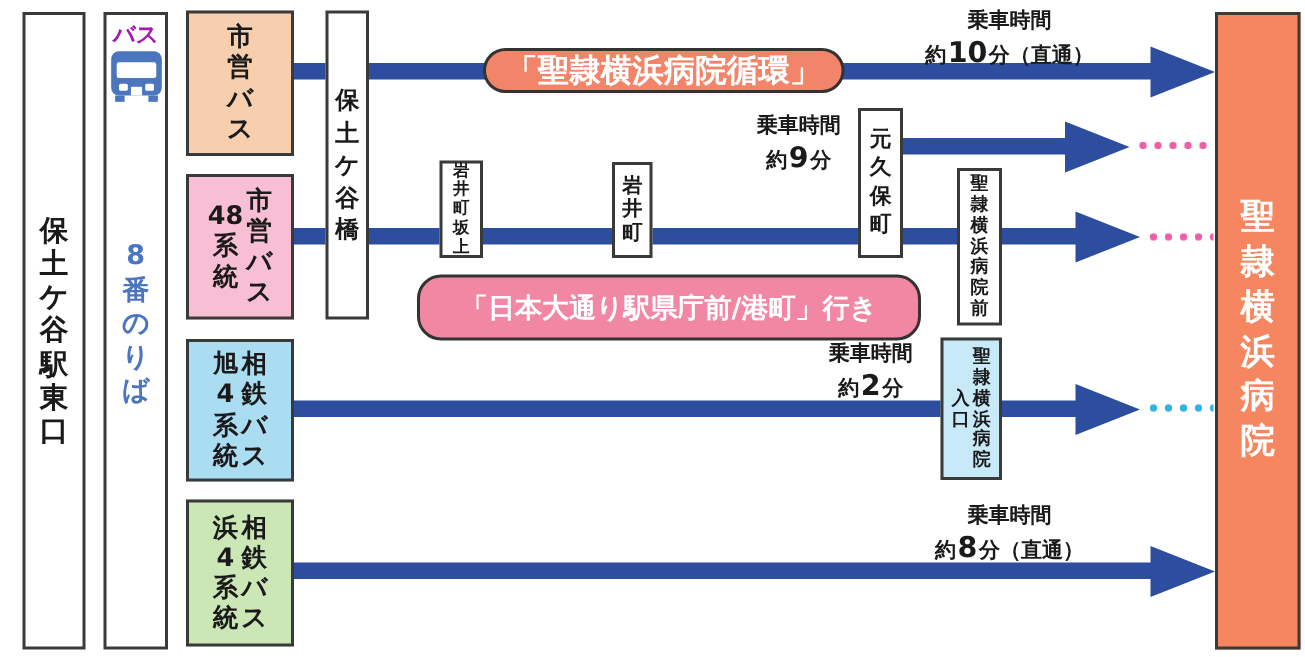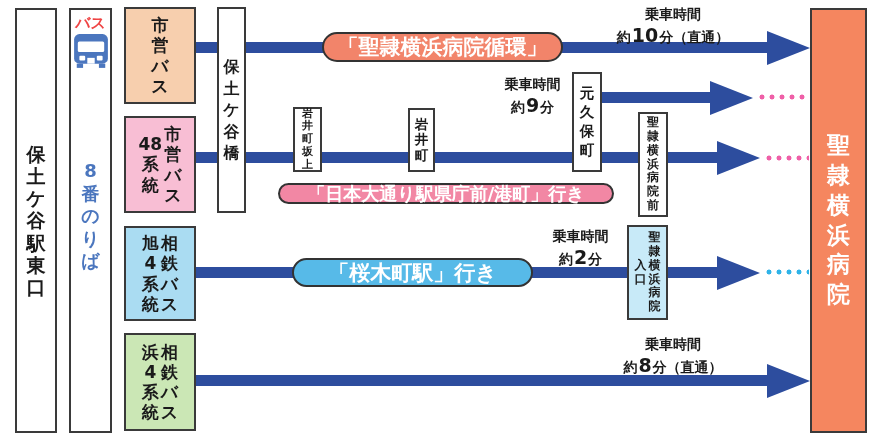--- a/index.html
+++ b/index.html
@@ -9,21 +9,21 @@
   }
   .box{position:absolute;box-sizing:border-box;border:2.5px solid #3a3a3a;background:#fff;
        display:flex;align-items:center;justify-content:center;z-index:3;}
   
   .v{display:flex;flex-direction:column;align-items:center;}
   .v>div{line-height:1.16;}
   .vcols{display:flex;flex-direction:row-reverse;align-items:center;justify-content:center;gap:2px;}
   
   .station-name{font-size:19px;font-weight:600;letter-spacing:0;}
   .platform-col{flex-direction:column;justify-content:flex-start;display:flex;padding-top:6px;}
-  .bus-caption{color:#ef4444;font-size:15px;font-weight:700;text-align:center;line-height:1;}
+  .bus-caption{color:#a21caf;font-size:15px;font-weight:700;text-align:center;line-height:1;}
   .platform-name{position:absolute;top:150px;left:50%;transform:translateX(-50%);
                  color:#4b76be;font-size:18px;font-weight:600;}
   .platform-name>div{line-height:1.25;}
   
   .op .v{font-size:17px;font-weight:600;}
   .op .v>div{line-height:1.18;}
   .bg-r1{background:#f7cfae;}
   .bg-r2{background:#f8bed4;}
   .bg-r3{background:#aadcf2;}
   .bg-r4{background:#cbe7b5;}
@@ -180,25 +180,22 @@
         <div>土</div>
         <div>ケ</div>
         <div>谷</div>
         <div>橋</div>
       </div>
   </div>
 
   <div class="pill pill-r1" style="left:322px;top:32px;width:241px;height:30px;">
     <span>「聖隷横浜病院循環」</span>
   </div>
-  <div class="pill pill-r2" style="left:278px;top:183px;width:336px;height:21px;justify-content:center;">
+  <div class="pill pill-r2" style="left:278px;top:183px;width:336px;height:44px;justify-content:center;">
     <span>「日本大通り駅県庁前/港町」行き</span>
-  </div>
-  <div class="pill pill-r3" style="left:292px;top:258px;width:241px;height:29px;">
-    <span>「桜木町駅」行き</span>
   </div>
 
   <div class="box stop stop-s1" style="left:293px;top:107px;width:29px;height:65px;">
     <div class="v">
         <div>岩</div>
         <div>井</div>
         <div>町</div>
         <div>坂</div>
         <div>上</div>
       </div>

